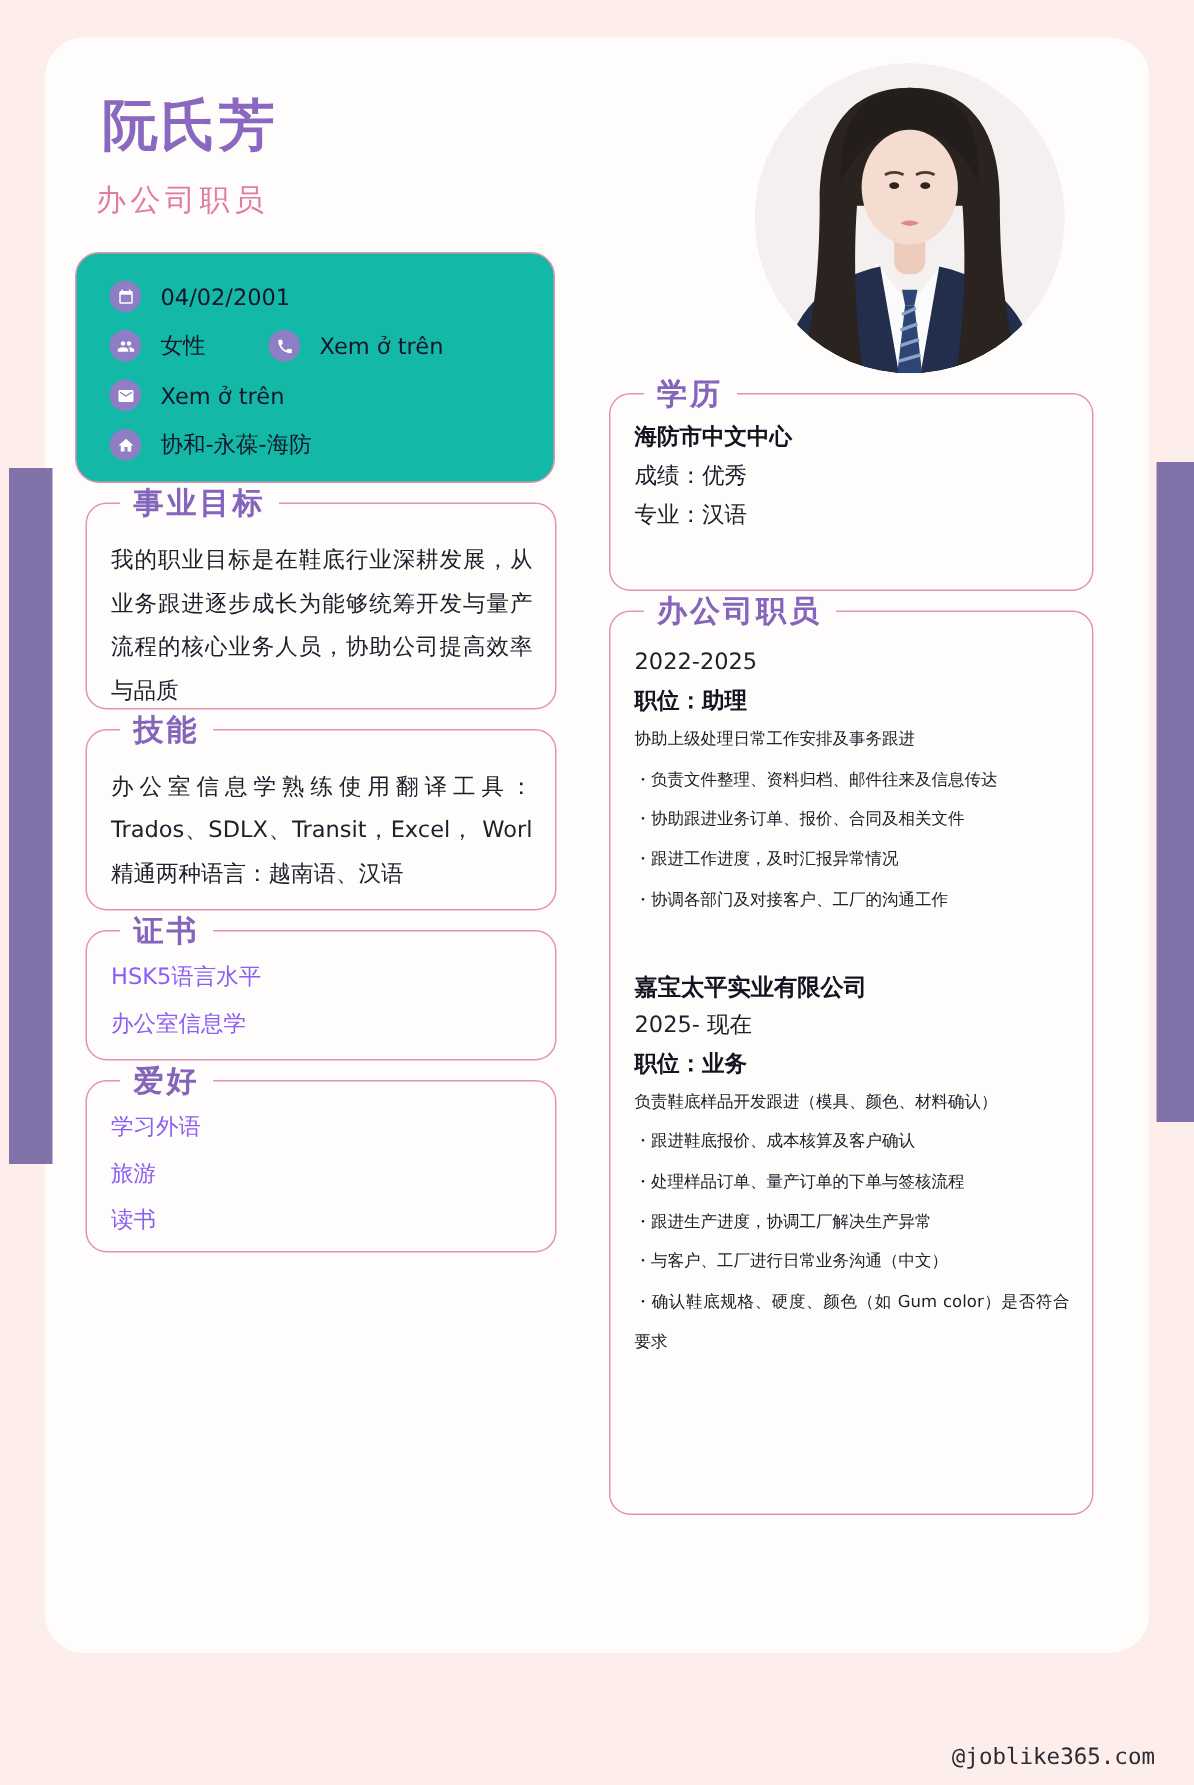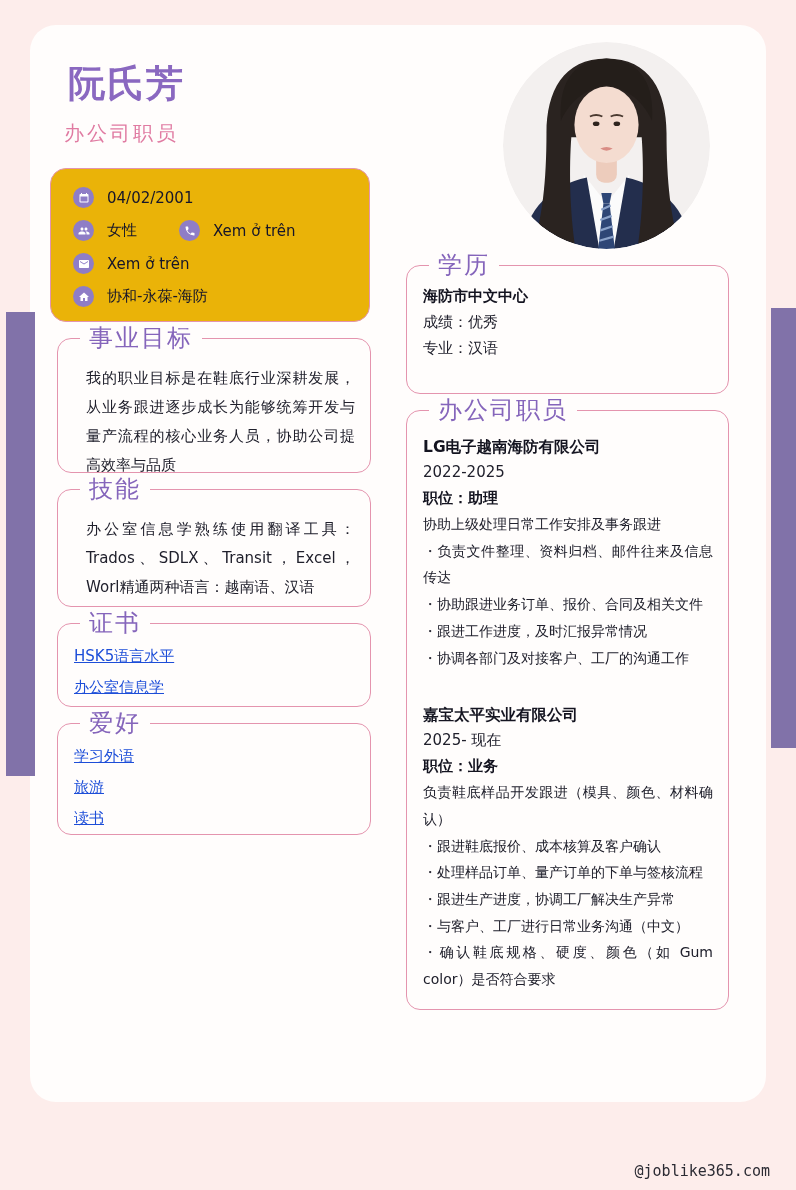--- a/index.html
+++ b/index.html
@@ -30,21 +30,21 @@
   }
   .jobtitle{
     margin:13px 0 0 7px;
     font-size:20px;line-height:28px;color:#e07ba2;letter-spacing:3px;
   }
 
   .contact{
     box-sizing:border-box;
     margin:21px 0 0 -7px;
     width:320px;height:154px;
-    background:#eab308;
+    background:#14b8a6;
     border:1.5px solid #e494ae;
     border-radius:16px;
     padding:12px 8px 0 22px;
   }
   .crow{display:flex;align-items:center;height:33px;font-size:15px;color:#15152a;}
   .pair{display:flex;align-items:center;gap:13px;}
   .pair-phone{margin-left:42px;}
   .cicon{
     width:21px;height:21px;border-radius:50%;
     background:#8f7dc6;flex:0 0 21px;
@@ -52,25 +52,25 @@
   }
   .cicon svg{width:12px;height:12px;fill:#ffffff;}
 
   fieldset.box{
     border:1.5px solid #e494ae;
     border-radius:14px;
     margin:0;padding:2px 15px 8px 16px;
     box-sizing:border-box;overflow:hidden;
   }
   fieldset.box legend{
-    font-size:24px;font-weight:400;color:#8565bb;
+    font-size:20px;font-weight:700;color:#8565bb;
     padding:0 9px;margin-left:6px;letter-spacing:2px;
   }
-  .body-text{font-size:15px;line-height:29px;color:#20202c;text-align:justify;margin-top:8px;margin-left:12px;}
-  .list-line{font-size:15px;line-height:31px;color:#1d4ed8;text-decoration:underline;}
+  .body-text{font-size:15px;line-height:29px;color:#20202c;text-align:justify;margin-top:8px;}
+  .list-line{font-size:15px;line-height:31px;color:#8b5cf6;}
 
   .box-objective{margin-top:50px;height:151px;}
   .box-skills{margin-top:23px;height:134px;}
   .box-certs{margin-top:22px;height:100px;}
   .box-hobbies{margin-top:22px;height:128px;}
 
   .photo{
     width:207px;height:207px;border-radius:50%;
     margin:17px 19px 0 auto;overflow:hidden;
   }
@@ -81,21 +81,21 @@
 
   .edu-line{font-size:15px;line-height:26px;color:#20202c;}
   .edu-line.bold{font-weight:700;color:#141420;}
   .edu-first{margin-top:7px;}
 
   .job{margin-top:6px;}
   .job + .job{margin-top:31px;}
   .job-company{font-size:15.5px;line-height:26px;font-weight:700;color:#141420;}
   .job-period{font-size:15px;line-height:25px;color:#20202c;}
   .job-position{font-size:15px;line-height:26px;font-weight:700;color:#141420;}
-  .job-line{font-size:14px;line-height:26.7px;color:#20202c;text-align:justify;}
+  .job-line{font-size:11px;line-height:26.7px;color:#20202c;text-align:justify;}
 
   .footer{
     position:absolute;right:26px;bottom:10px;
     font-family:"DejaVu Sans Mono","Liberation Mono",monospace;
     font-size:15px;color:#2b2b33;z-index:7;
   }
 </style>
 </head>
 <body>
 
@@ -225,21 +225,20 @@
         <legend>学历</legend>
         <div class="edu-line bold">海防市中文中心</div>
         <div class="edu-line">成绩：优秀</div>
         <div class="edu-line">专业：汉语</div>
       </fieldset>
 
       <fieldset class="box box-experience">
         <legend>办公司职员</legend>
 
         <div class="job">
-          <div class="job-company">LG电子越南海防有限公司</div>
           <div class="job-period">2022-2025</div>
           <div class="job-position">职位：助理</div>
           <div class="job-line">协助上级处理日常工作安排及事务跟进</div>
           <div class="job-line">・负责文件整理、资料归档、邮件往来及信息传达</div>
           <div class="job-line">・协助跟进业务订单、报价、合同及相关文件</div>
           <div class="job-line">・跟进工作进度，及时汇报异常情况</div>
           <div class="job-line">・协调各部门及对接客户、工厂的沟通工作</div>
         </div>
 
         <div class="job">

